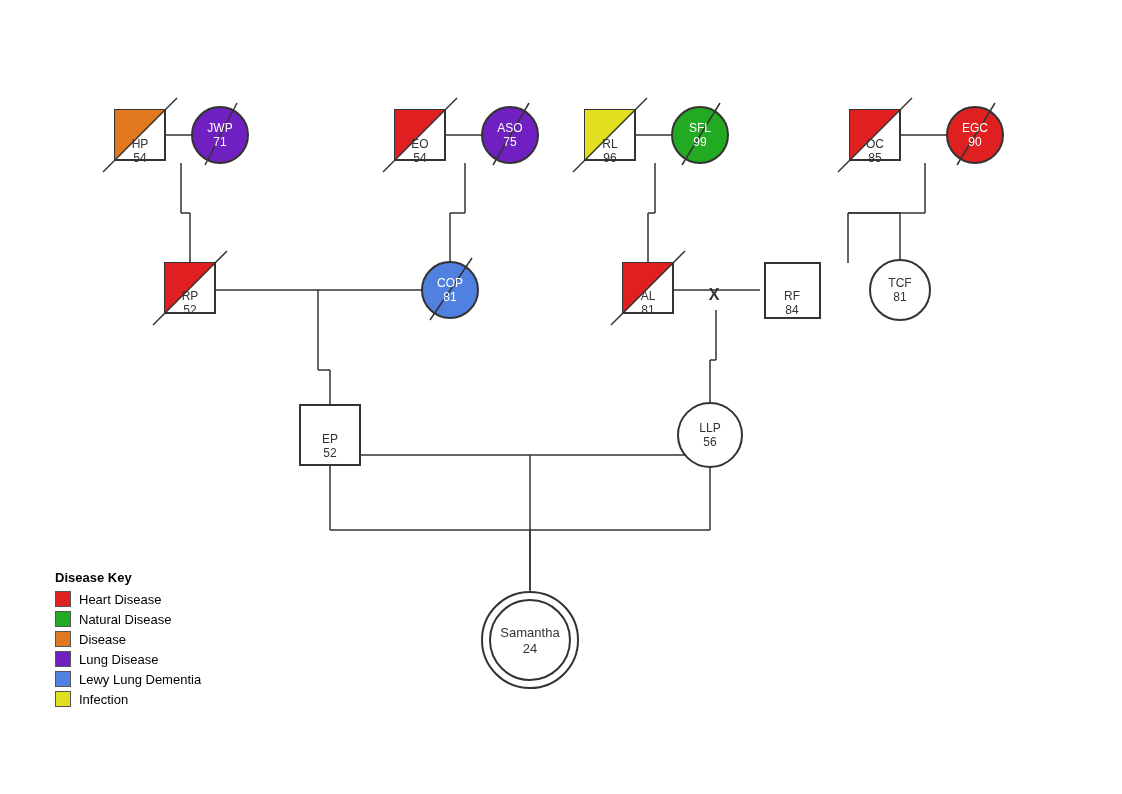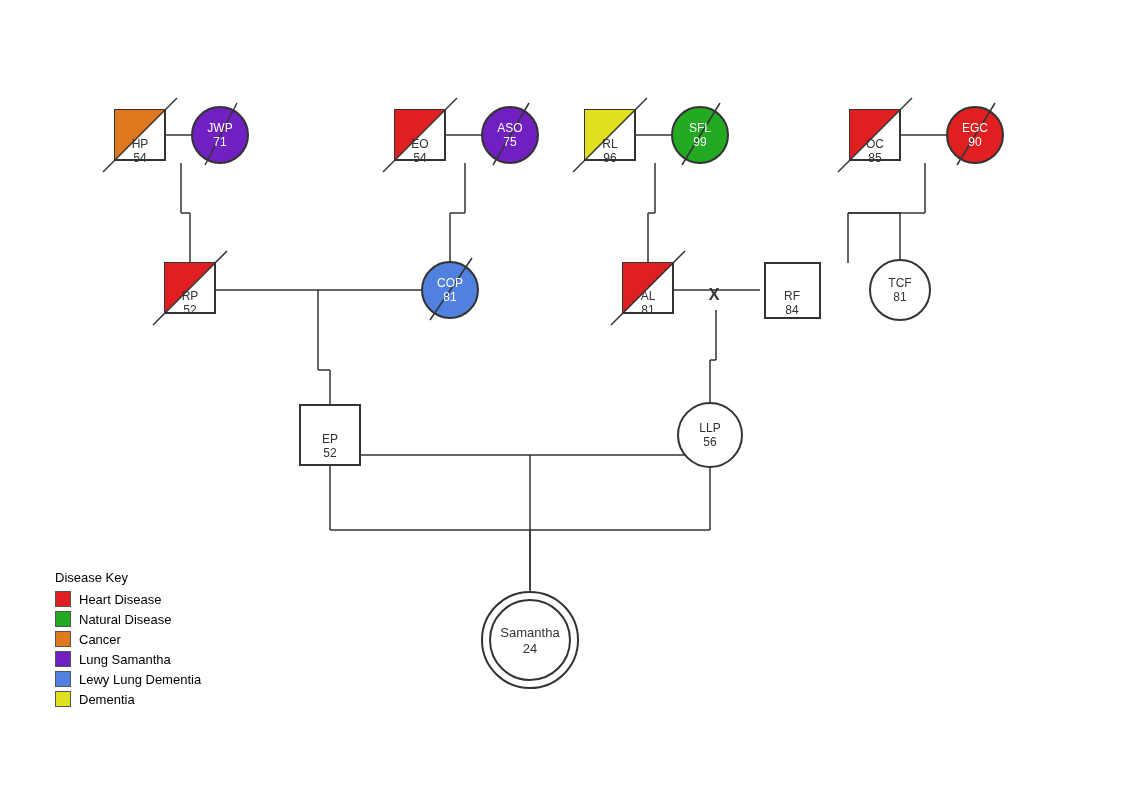--- a/index.html
+++ b/index.html
@@ -17,21 +17,21 @@
       width: 1122px;
       height: 794px;
     }
     .legend {
       position: absolute;
       left: 55px;
       top: 570px;
       font-size: 13px;
     }
     .legend-title {
-      font-weight: normal;
+      font-weight: bold;
       margin-bottom: 6px;
       font-size: 13px;
     }
     .legend-item {
       display: flex;
       align-items: center;
       margin-bottom: 4px;
     }
     .legend-box {
       width: 16px;
@@ -227,28 +227,28 @@
       <div class="legend-item">
         <div class="legend-box" style="background: rgb(224, 32, 32); border: 1px solid rgb(85, 85, 85);"></div>
         <span class="legend-label">Heart Disease</span>
       </div>
       <div class="legend-item">
         <div class="legend-box" style="background: rgb(34, 170, 34); border: 1px solid rgb(85, 85, 85);"></div>
         <span class="legend-label">Natural Disease</span>
       </div>
       <div class="legend-item">
         <div class="legend-box" style="background: rgb(224, 120, 32); border: 1px solid rgb(85, 85, 85);"></div>
-        <span class="legend-label">Cancer</span>
+        <span class="legend-label">Disease</span>
       </div>
       <div class="legend-item">
         <div class="legend-box" style="background: rgb(112, 32, 192); border: 1px solid rgb(85, 85, 85);"></div>
-        <span class="legend-label">Lung Samantha</span>
+        <span class="legend-label">Lung Disease</span>
       </div>
       <div class="legend-item">
         <div class="legend-box" style="background: rgb(80, 128, 224); border: 1px solid rgb(85, 85, 85);"></div>
         <span class="legend-label">Lewy Lung Dementia</span>
       </div>
       <div class="legend-item">
         <div class="legend-box" style="background: rgb(224, 224, 32); border: 1px solid rgb(85, 85, 85);"></div>
-        <span class="legend-label">Dementia</span>
+        <span class="legend-label">Infection</span>
       </div>
     </div>
 </div>
 
 </body></html>

